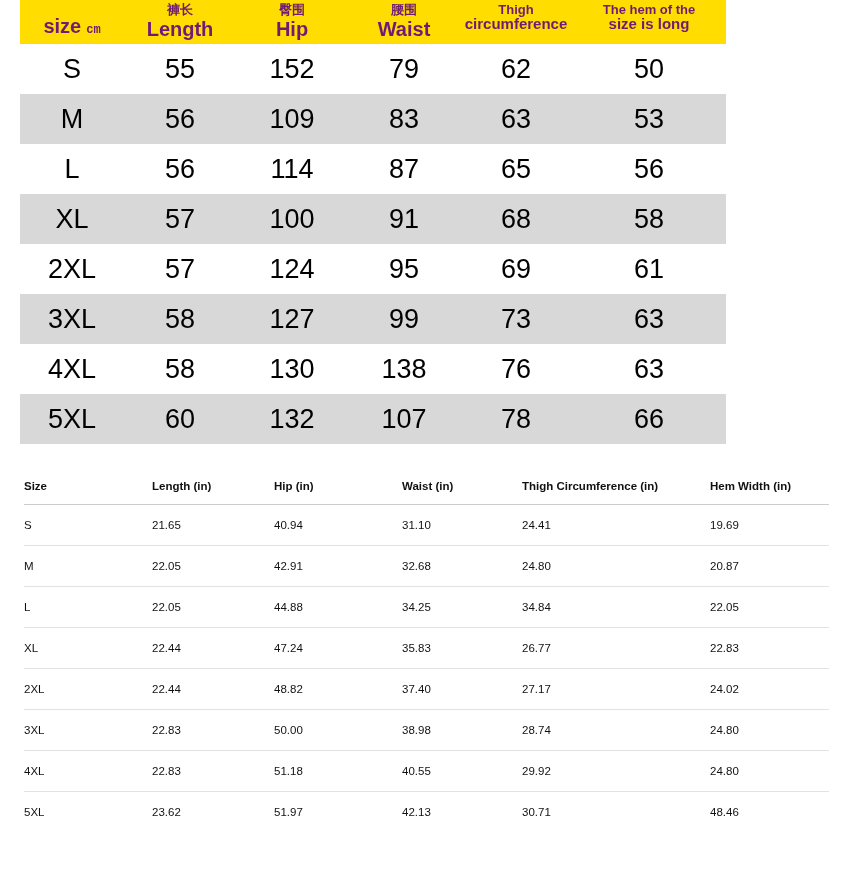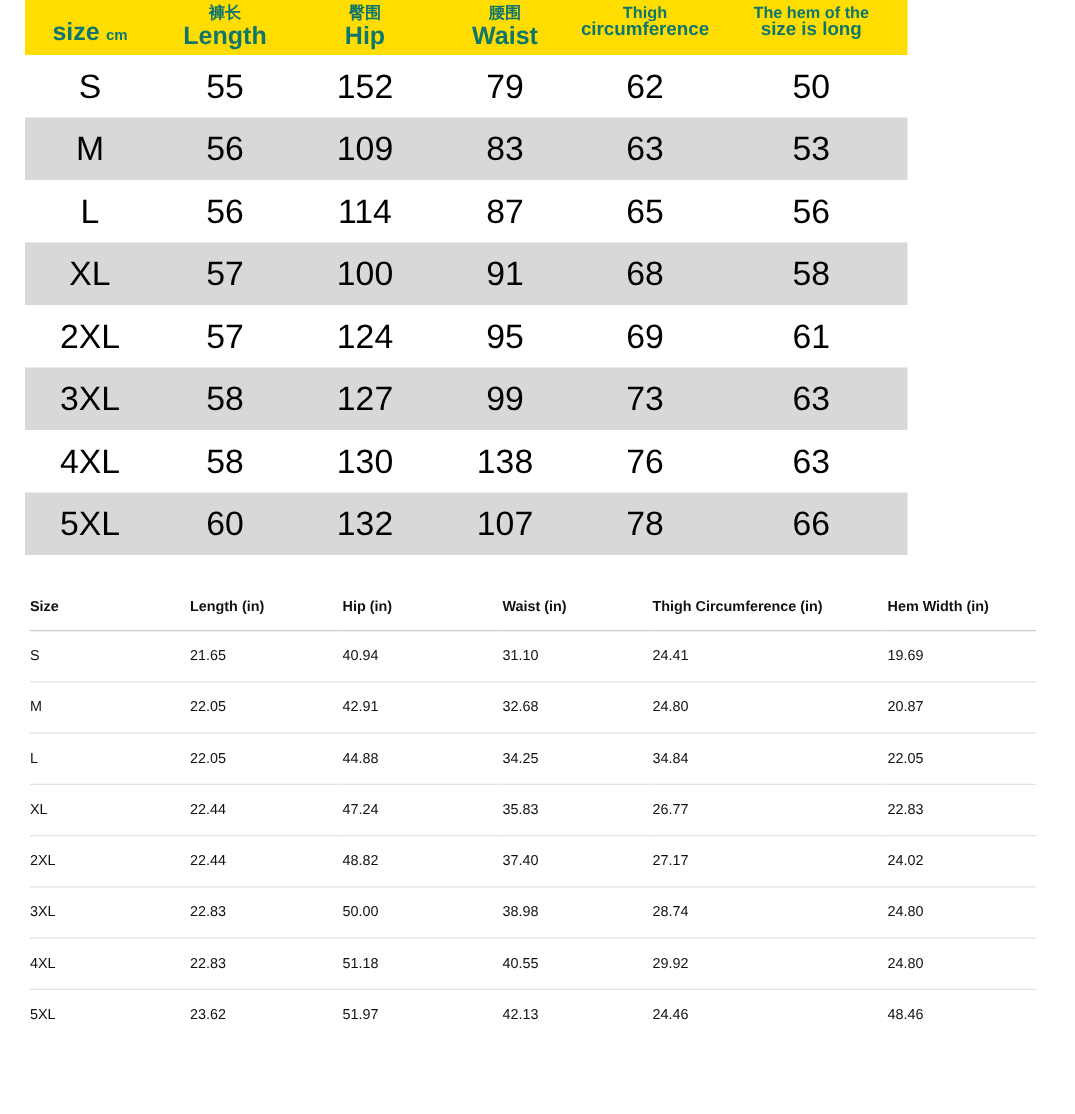--- a/index.html
+++ b/index.html
@@ -17,21 +17,21 @@
 
   
   .cm-table {
     width: 706px;
     margin: 0 0 0 20px;
     border-collapse: collapse;
     table-layout: fixed;
   }
   .cm-table th {
     background: #ffdd00;
-    color: #0f766e;
+    color: #701a75;
     font-weight: bold;
     padding: 0;
     height: 44px;
     vertical-align: middle;
     text-align: center;
     overflow: hidden;
   }
   .cm-table td {
     text-align: center;
     vertical-align: middle;
@@ -84,21 +84,21 @@
     line-height: 14px;
   }
   .hcell.size-cell {
     flex-direction: row;
     align-items: baseline;
     justify-content: center;
     height: 44px;
     padding-top: 14px;
   }
   .hcell.size-cell .en { font-size: 20px; }
-  .hcell.size-cell .unit { font-size: 12px; margin-left: 5px; font-weight: bold; }
+  .hcell.size-cell .unit { font-size: 12px; margin-left: 5px; font-weight: bold; font-family: Liberation Mono, monospace; }
 
   
   .in-wrap {
     margin: 36px 20px 0 24px;
   }
   .in-table {
     width: 805px;
     border-collapse: collapse;
     table-layout: fixed;
   }
@@ -327,18 +327,18 @@
       <td>51.18</td>
       <td>40.55</td>
       <td>29.92</td>
       <td>24.80</td>
     </tr>
     <tr>
       <td>5XL</td>
       <td>23.62</td>
       <td>51.97</td>
       <td>42.13</td>
-      <td>24.46</td>
+      <td>30.71</td>
       <td>48.46</td>
     </tr>
   </tbody>
 </table>
 </div>
 
 </body></html>

